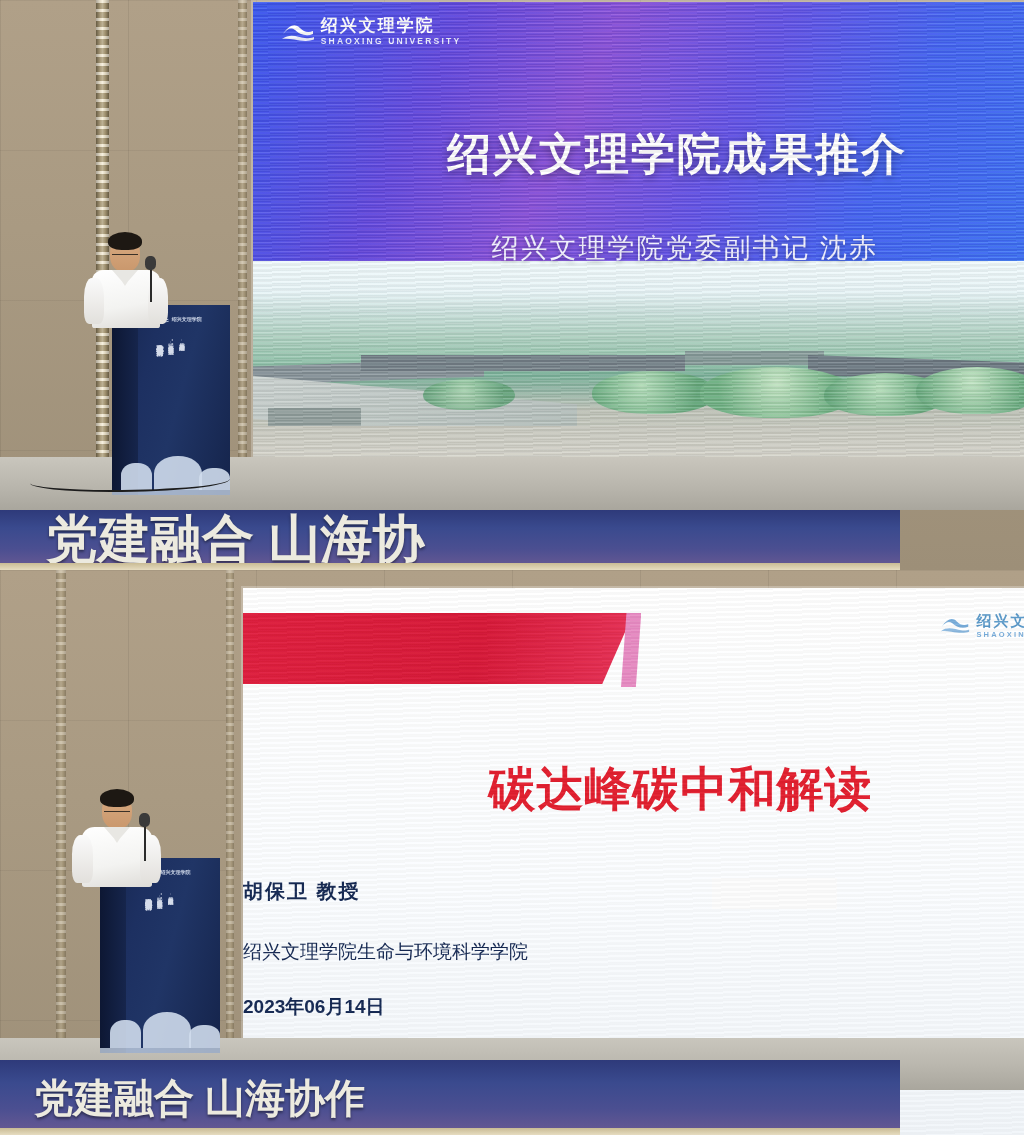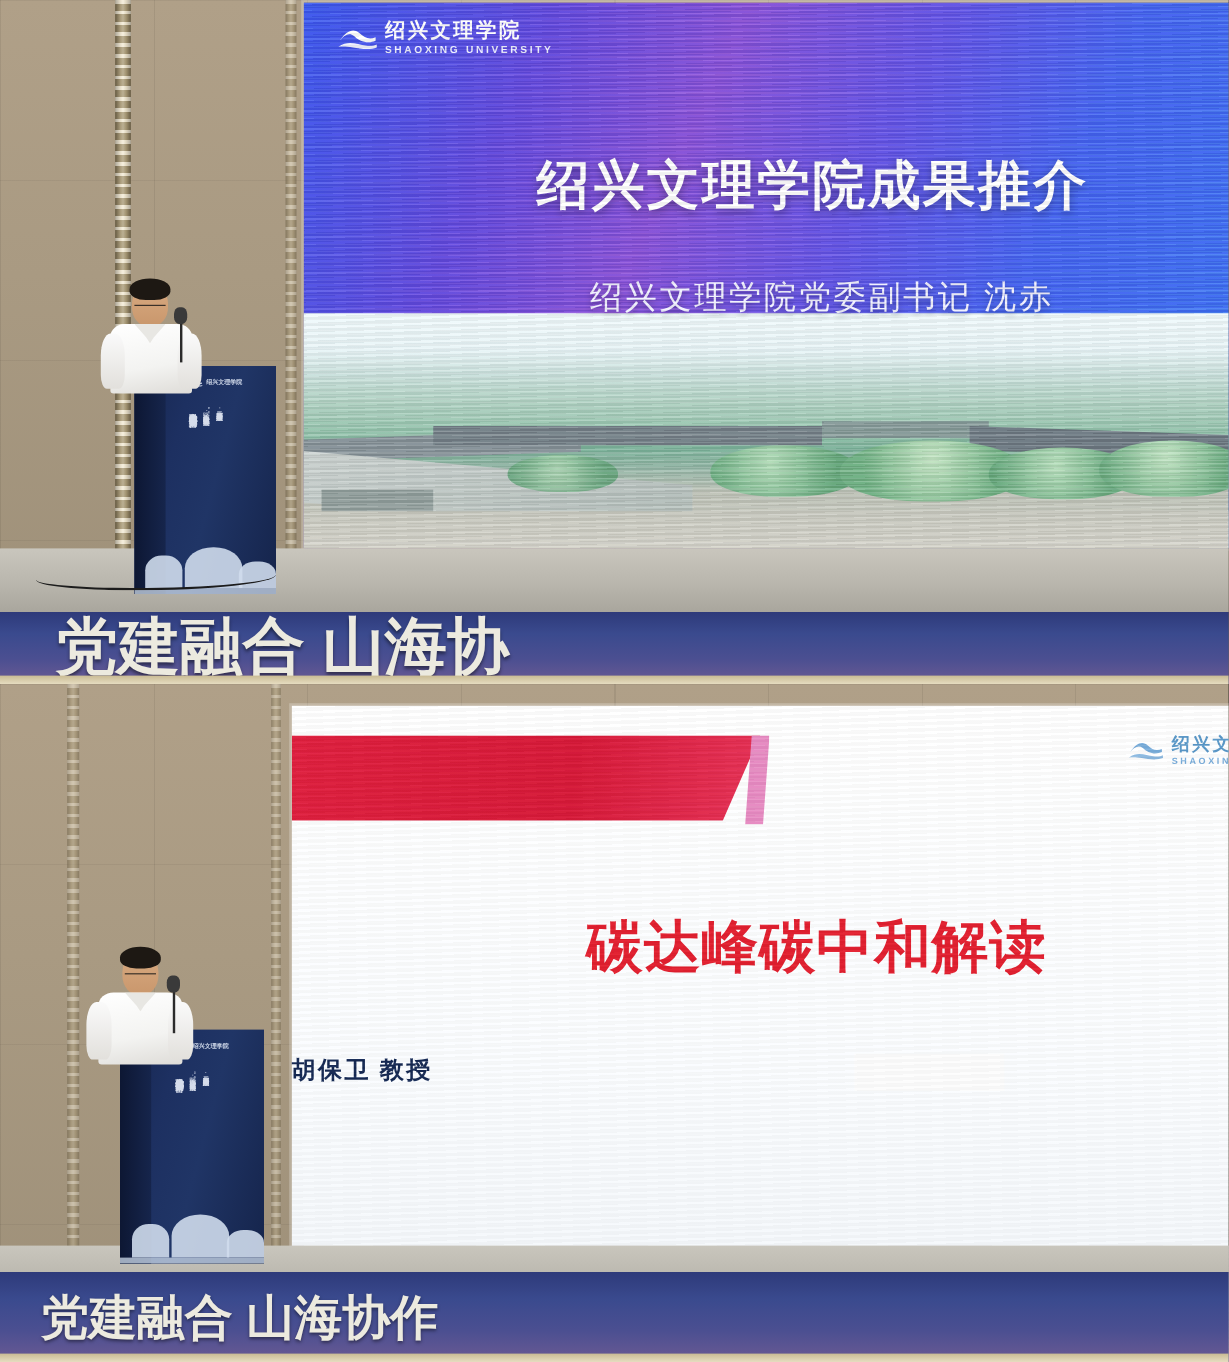--- a/index.html
+++ b/index.html
@@ -46,21 +46,21 @@
       rgba(90,78,55,.35) 3px, rgba(90,78,55,.35) 9px);
   }
 
   
   .stage-floor{
     position:absolute; left:0; width:1024px;
     background:linear-gradient(180deg,#c9c6bd,#b9b6ad 55%,#a9a69d);
   }
   
   .skirt{
-    position:absolute; left:0; width:1024px;
+    position:absolute; left:0; width:900px;
     background:linear-gradient(180deg,#2e3a7a 0%,#3a4a8e 30%,#4b4f91 65%,#6b5a93 100%);
     overflow:hidden;
   }
   .skirt::after{
     content:""; position:absolute; left:0; right:0; bottom:0; height:7px;
     background:linear-gradient(180deg,#c9bb94,#e6dcc0);
   }
   .skirt-text{
     position:absolute; left:0; right:0; top:50%;
     transform:translateY(-50%);
@@ -335,20 +335,22 @@
             <span class="logo-cn" style="font-size:15px; color:#5e9ccb;">绍兴文</span>
             <span class="logo-en" style="font-size:7.5px; color:#7db0dd; margin-top:3px;">SHAOXING</span>
           </div>
         </div>
 
         <div class="s2-title" style="top:31%; font-size:47px;">碳达峰碳中和解读</div>
 
         <div class="s2-line" style="top:53%; font-size:20px; font-weight:bold; letter-spacing:2px;">胡保卫    教授</div>
         <div class="s2-redact" style="left:60%; top:53%; width:16%; height:5.5%;"></div>
 
+        <div class="s2-line" style="top:64%; font-size:19px;">绍兴文理学院生命与环境科学学院</div>
+        <div class="s2-line" style="top:74%; font-size:19px; font-weight:bold;">2023年06月14日</div>
 
         <div class="moire" style="opacity:.5;"></div>
         <div class="scan" style="opacity:.5;"></div>
       </div>
     </div>
 
     <div class="stage-floor" style="top:468px; height:52px;"></div>
 
     <div class="podium" style="left:100px; top:288px; width:120px; height:195px;">
       <div class="podium-body"></div>

